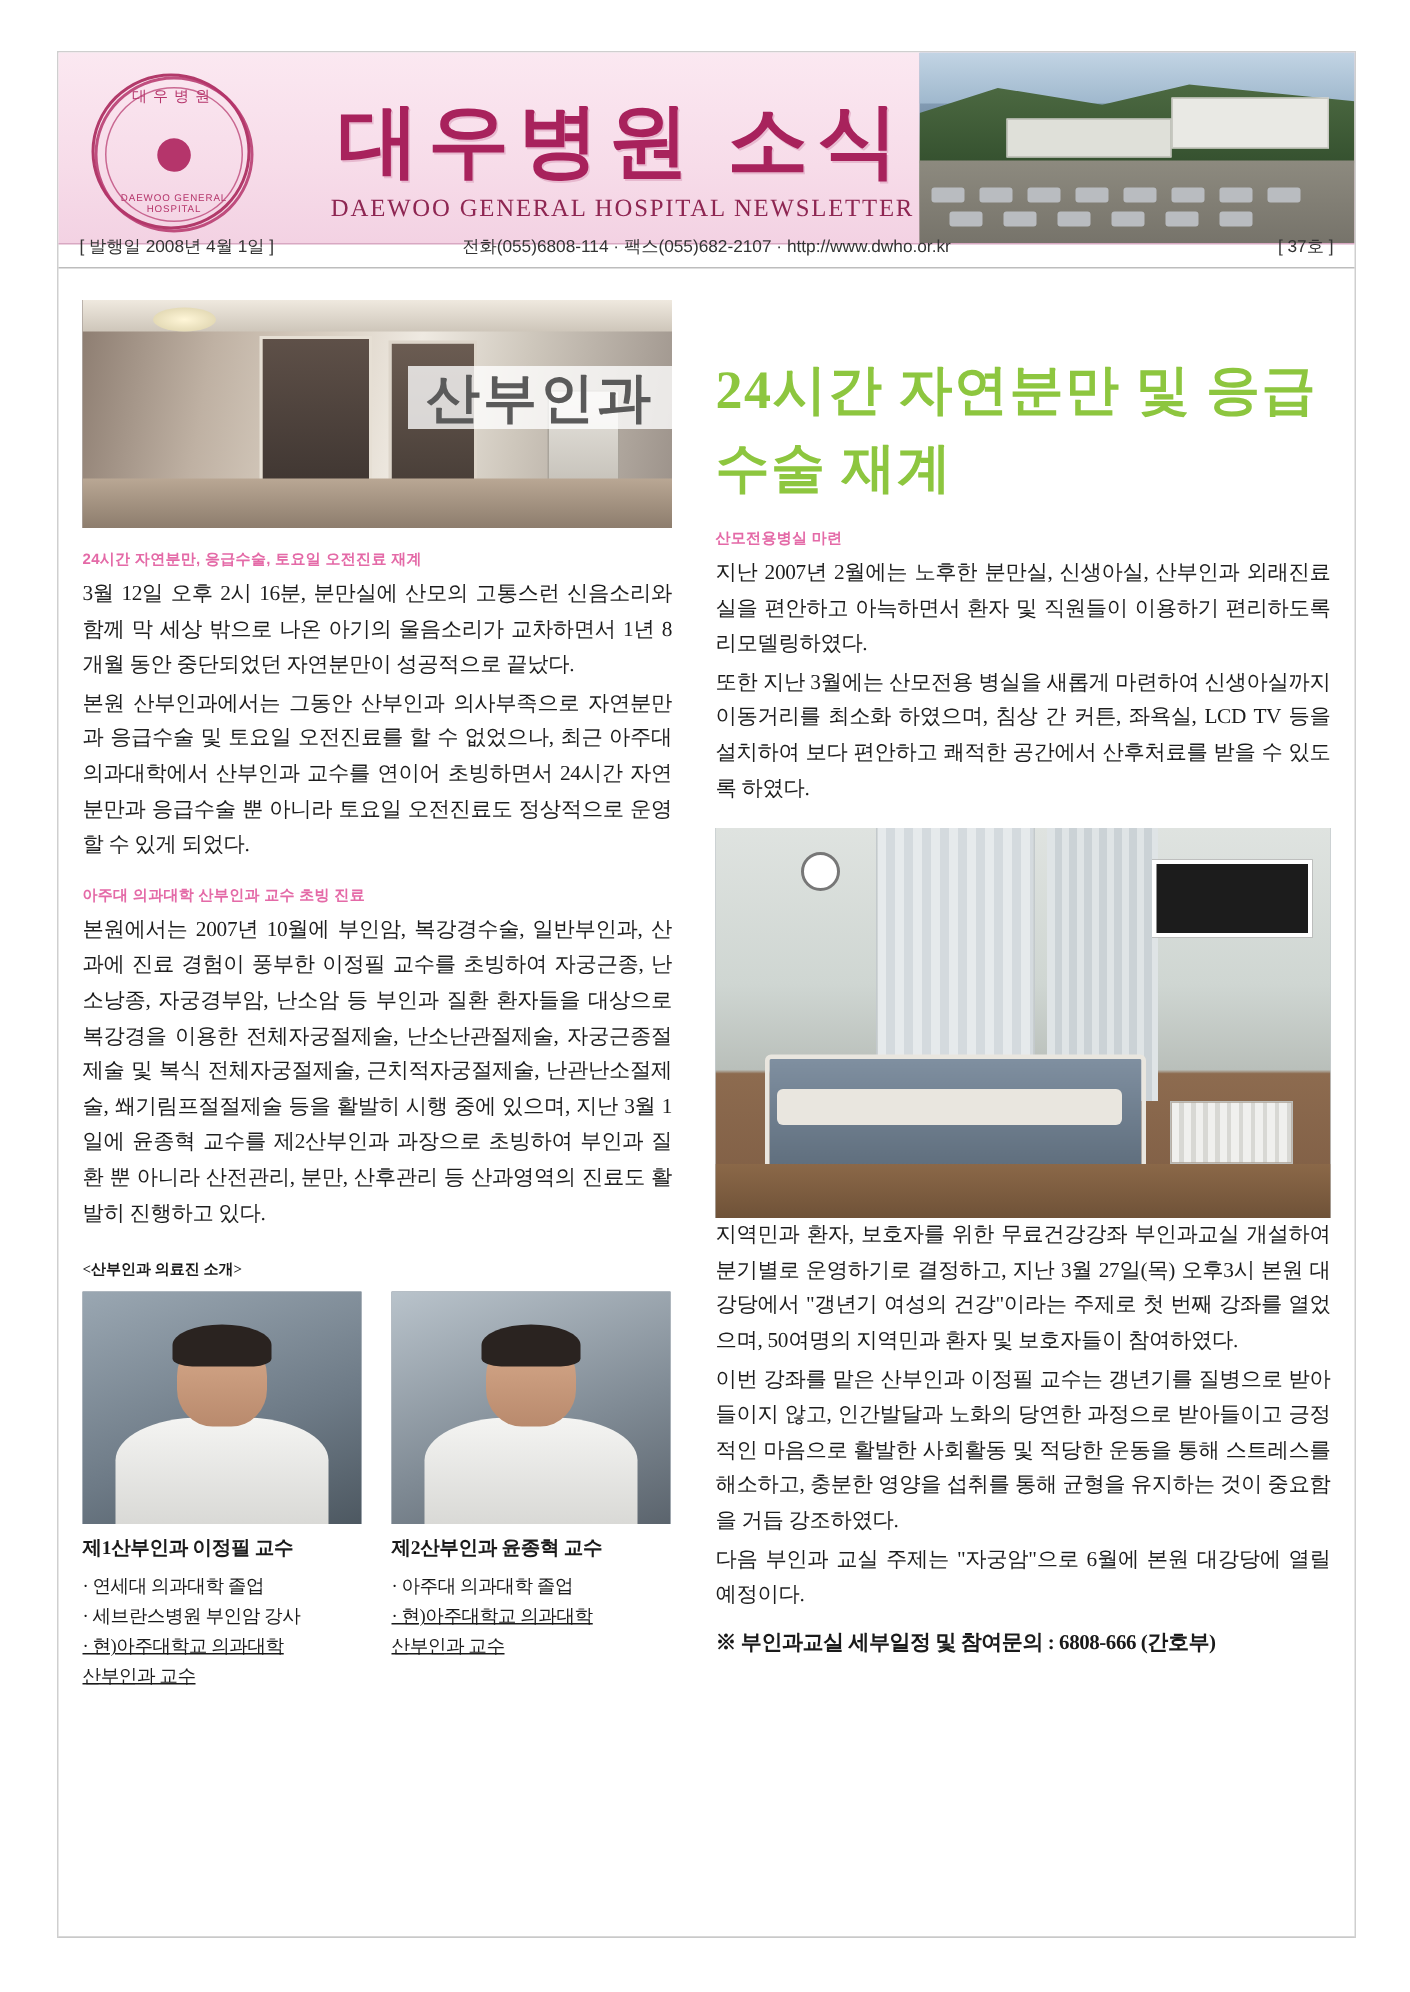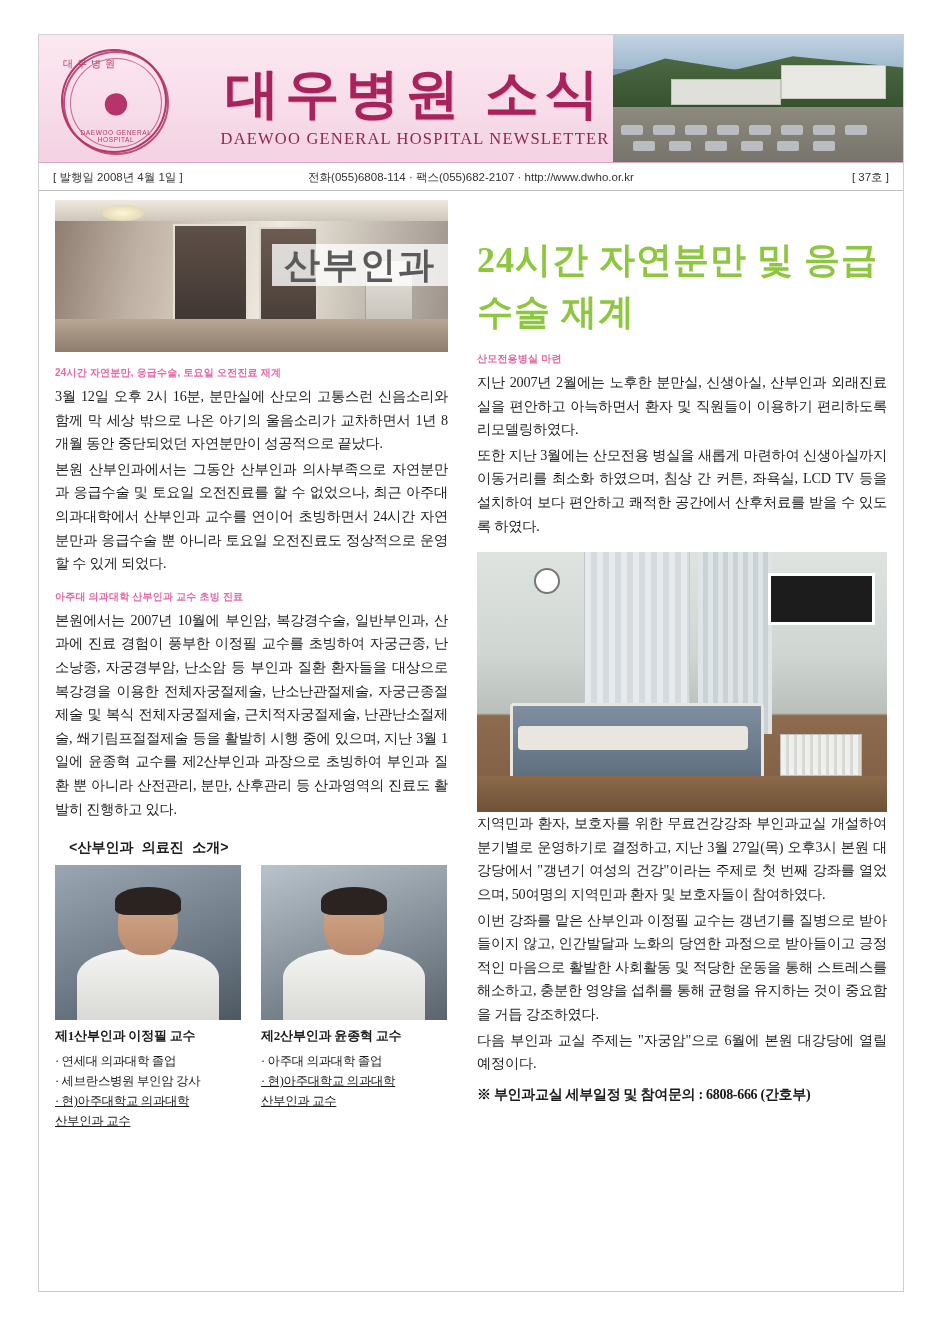--- a/index.html
+++ b/index.html
@@ -47,21 +47,21 @@
     opacity:.7;
   }
   .logo-mark {
     position:absolute; left:32px; top:22px; width:42px; height:60px;
     color:#b5356b;
     font-size:52px; line-height:58px; font-weight:bold;
     text-align:center;
     font-family:"Liberation Serif", serif;
   }
   .logo-top {
-    position:absolute; left:0; top:6px; width:106px; text-align:left;
+    position:absolute; left:0; top:6px; width:106px; text-align:center;
     font-size:10px; color:#b5356b; letter-spacing:4px;
     font-family:"Liberation Serif", serif;
   }
   .logo-bottom {
     position:absolute; left:0; bottom:8px; width:106px; text-align:center;
     font-size:6.5px; color:#b5356b; letter-spacing:.6px;
   }
   .title-block {
     position:absolute; left:176px; top:28px; width:400px; text-align:center;
   }
@@ -87,21 +87,21 @@
   .pb-bldg { position:absolute; left:58%; top:30px; width:36%; height:34px;
     background:#e9e9e4; border:1px solid #c9c9c2; }
   .pb-bldg2 { position:absolute; left:20%; top:44px; width:38%; height:26px;
     background:#dfe0d9; border:1px solid #c2c3bb; }
   .pb-road { position:absolute; left:0; bottom:0; width:100%; height:56px;
     background:linear-gradient(180deg,#8d8a7f,#76736a); }
   .pb-cars { position:absolute; left:0; bottom:6px; width:100%; height:34px; }
   .pb-cars i { position:absolute; width:22px; height:10px; background:#b9bcc0; border-radius:2px; display:block; }
   
   .infobar {
-    position:absolute; left:39px; top:163px; width:864px; height:28px;
+    position:absolute; left:39px; top:151px; width:864px; height:28px;
     border-bottom:1px solid #bdbdbd;
     font-size:11.5px; color:#333; line-height:28px;
   }
   .infobar .left { position:absolute; left:14px; top:0; }
   .infobar .center { position:absolute; left:0; top:0; width:864px; text-align:center; }
   .infobar .right { position:absolute; right:14px; top:0; }
   
   .content { position:absolute; left:39px; top:200px; width:864px; height:1090px; }
   .col-left { position:absolute; left:16px; top:0; width:393px; }
   .col-right { position:absolute; left:438px; top:0; width:410px; }
@@ -143,22 +143,22 @@
     margin:14px 0 5px 0;
   }
   .sec-title.pink2 { color:#e46aa7; }
   .body-text {
     font-size:14.2px; line-height:23.6px; color:#1d1d1d;
     text-align:justify; letter-spacing:-0.2px;
     font-family:"Liberation Serif", serif;
   }
   .body-text p { margin:0 0 2px 0; }
   .sub-head {
-    font-size:14px; font-weight:bold; margin:18px 0 8px 14px;
-    font-family:Liberation Mono, monospace;
+    font-size:10px; font-weight:bold; margin:18px 0 8px 0;
+    font-family:Liberation Serif, serif;
   }
   
   .doctors { display:flex; gap:20px; margin-top:4px; }
   .doctor { width:186px; }
   .doc-photo { width:186px; height:155px; overflow:hidden; position:relative;
     background:#6f7d8a; }
   .dp-bg { position:absolute; inset:0; background:linear-gradient(160deg,#9aa7b2,#6d7a86 60%,#4d5861); }
   .dp-bg.b2 { background:linear-gradient(160deg,#b9c3cb,#7f8a94 60%,#5b646d); }
   .dp-coat { position:absolute; left:12%; bottom:0; width:76%; height:46%;
     background:linear-gradient(180deg,#f4f4f2,#d9d9d6); border-radius:40% 40% 0 0; }

